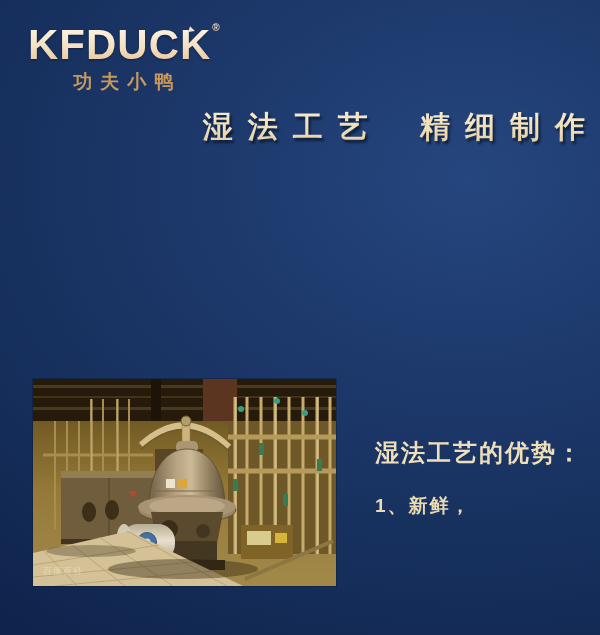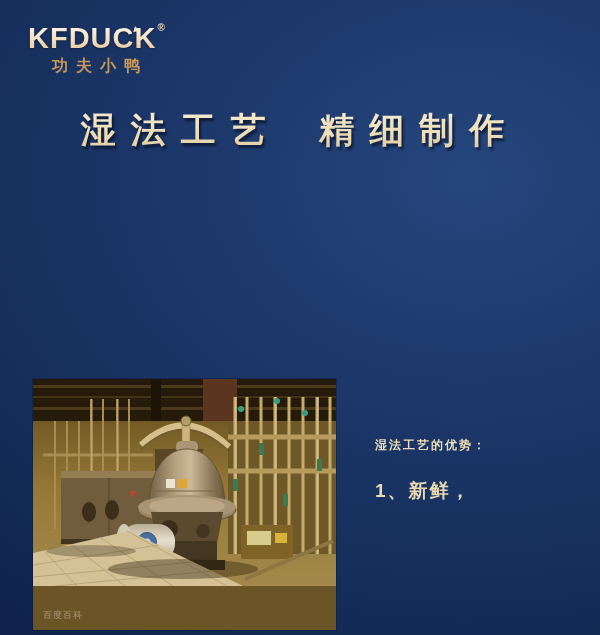--- a/index.html
+++ b/index.html
@@ -10,71 +10,71 @@
   }
   .page{
     position:relative;width:600px;height:635px;overflow:hidden;
     background:radial-gradient(130% 95% at 78% 28%, #25467e 0%, #1c3769 38%, #152e5a 68%, #0e2149 100%);
   }
 
   
   .brand{position:absolute;left:28px;top:24px;text-align:center;}
   .brand-row{position:relative;display:inline-block;}
   .brand-text{
-    font-size:29px;font-weight:900;letter-spacing:1px;line-height:1;
+    font-size:42px;font-weight:900;letter-spacing:1px;line-height:1;
     background:linear-gradient(#fffaf0 0%,#f4e0c2 55%,#e6c094 100%);
     -webkit-background-clip:text;background-clip:text;color:transparent;
     filter:drop-shadow(0 1px 1px rgba(0,0,0,0.35));
   }
   .brand-reg{
     font-size:10px;font-weight:700;color:#f0dcbc;vertical-align:top;
     position:relative;top:-2px;left:1px;
   }
   .duck-beak{
     position:absolute;right:24px;top:3px;width:0;height:0;
     border-left:6px solid #f6e6ca;border-top:3px solid transparent;border-bottom:3px solid transparent;
     transform:rotate(18deg);
   }
   .brand-sub{
-    margin-top:3px;font-size:16px;font-weight:700;color:#c9995c;
+    margin-top:3px;font-size:19px;font-weight:700;color:#c9995c;
     letter-spacing:8px;padding-left:8px;
   }
 
   
   .title{
     position:absolute;top:107px;left:0;width:600px;margin:0;
-    text-align:center;font-size:35px;font-weight:800;
+    text-align:right;font-size:30px;font-weight:800;
     letter-spacing:15px;word-spacing:14px;white-space:nowrap;
     background:linear-gradient(#f7edd3 0%,#eddcb4 60%,#e0c99c 100%);
     -webkit-background-clip:text;background-clip:text;color:transparent;
     filter:drop-shadow(2px 3px 1px rgba(2,8,24,0.6));
   }
 
   
   .para{
     position:absolute;top:182px;left:44px;width:516px;margin:0;
     font-size:19px;font-weight:600;line-height:38px;letter-spacing:4px;
     color:#dcc69e;text-align:justify;text-justify:inter-character;
   }
 
   
   .photo{
-    position:absolute;left:33px;top:379px;width:303px;height:251px;
+    position:absolute;left:33px;top:379px;width:303px;height:207px;
     background:#6b5526;box-shadow:0 0 0 1px rgba(10,20,45,0.35);
   }
   .photo svg{display:block;width:303px;height:207px;}
   .watermark{
     position:absolute;left:10px;bottom:8px;
     font-size:9px;letter-spacing:1px;color:rgba(255,255,255,0.38);
   }
 
   
   .advantages{position:absolute;left:375px;top:437px;width:210px;}
   .adv-heading{
-    font-size:12px;font-weight:800;color:#eedfb8;letter-spacing:2px;
+    font-size:24px;font-weight:800;color:#eedfb8;letter-spacing:2px;
     margin-bottom:24px;white-space:nowrap;
   }
   .adv-item{
     font-size:19px;font-weight:700;color:#e9dab2;letter-spacing:2px;
     margin-bottom:22px;white-space:nowrap;margin-top:16px;
   }
 </style>
 </head>
 <body>
 

